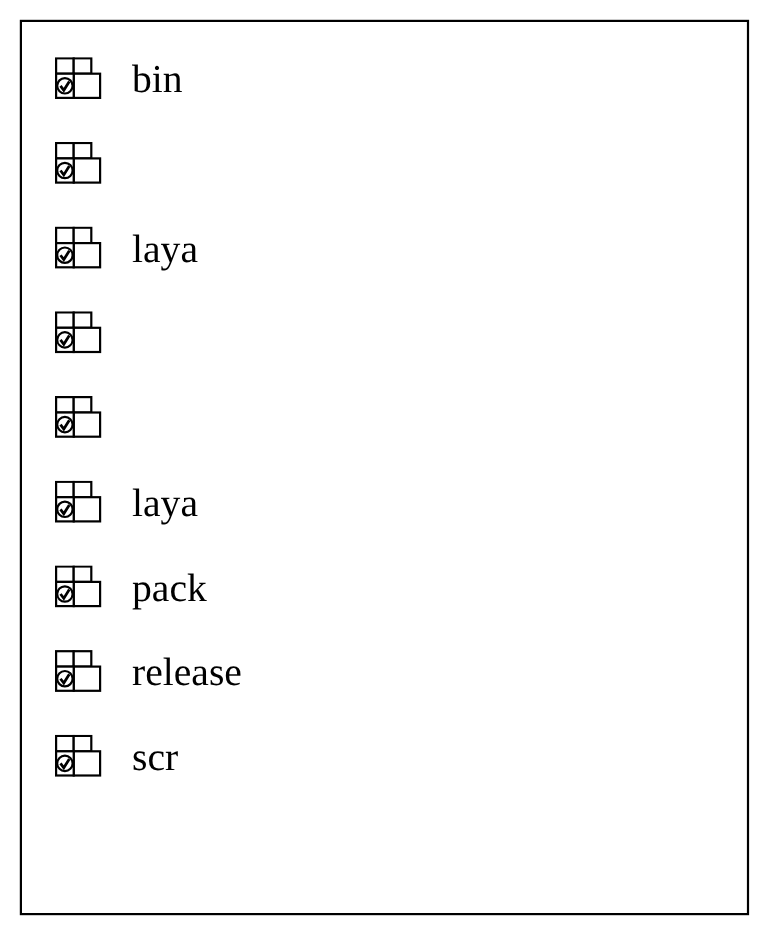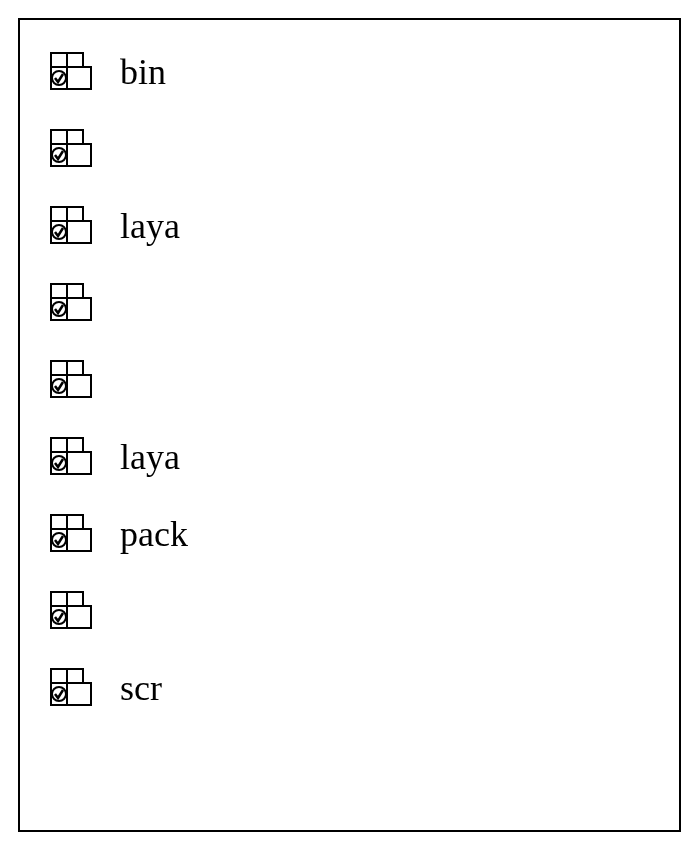--- a/index.html
+++ b/index.html
@@ -138,20 +138,21 @@
       <span class="folder-icon">
         <svg width="44" height="40" viewBox="0 0 44 40">
           <rect x="1" y="1" width="16" height="14" fill="white" stroke="black" stroke-width="2"></rect>
           <rect x="17" y="1" width="16" height="14" fill="white" stroke="black" stroke-width="2"></rect>
           <rect x="17" y="15" width="24" height="22" fill="white" stroke="black" stroke-width="2"></rect>
           <rect x="1" y="15" width="16" height="22" fill="white" stroke="black" stroke-width="2"></rect>
           <circle cx="9" cy="26" r="7" fill="white" stroke="black" stroke-width="2"></circle>
           <path d="M 5 26 L 8 30 L 13 22" fill="none" stroke="black" stroke-width="2.5"></path>
         </svg>
       </span>
+      <span class="folder-label">release</span>
     </div>
     <div class="folder-item">
       <span class="folder-icon">
         <svg width="44" height="40" viewBox="0 0 44 40">
           <rect x="1" y="1" width="16" height="14" fill="white" stroke="black" stroke-width="2"></rect>
           <rect x="17" y="1" width="16" height="14" fill="white" stroke="black" stroke-width="2"></rect>
           <rect x="17" y="15" width="24" height="22" fill="white" stroke="black" stroke-width="2"></rect>
           <rect x="1" y="15" width="16" height="22" fill="white" stroke="black" stroke-width="2"></rect>
           <circle cx="9" cy="26" r="7" fill="white" stroke="black" stroke-width="2"></circle>
           <path d="M 5 26 L 8 30 L 13 22" fill="none" stroke="black" stroke-width="2.5"></path>

